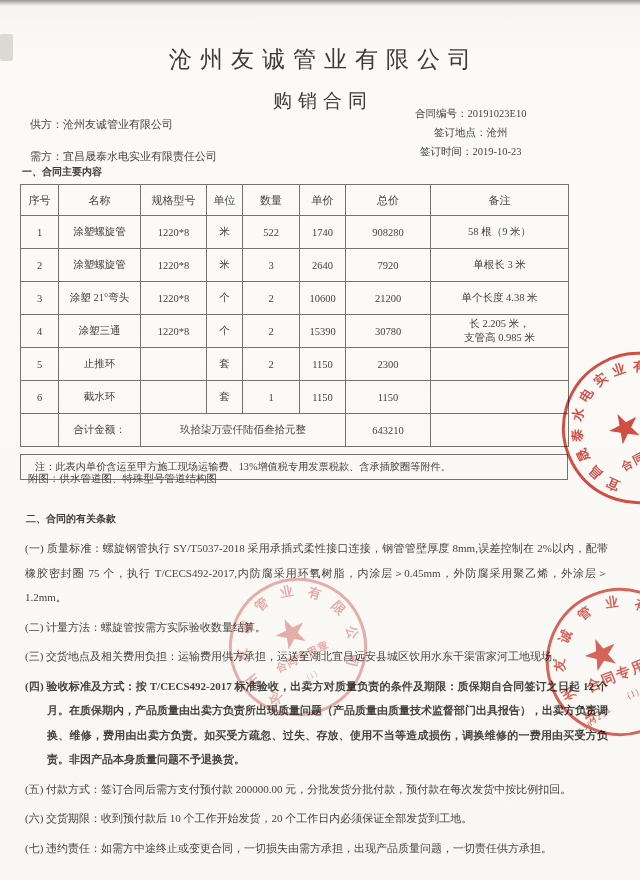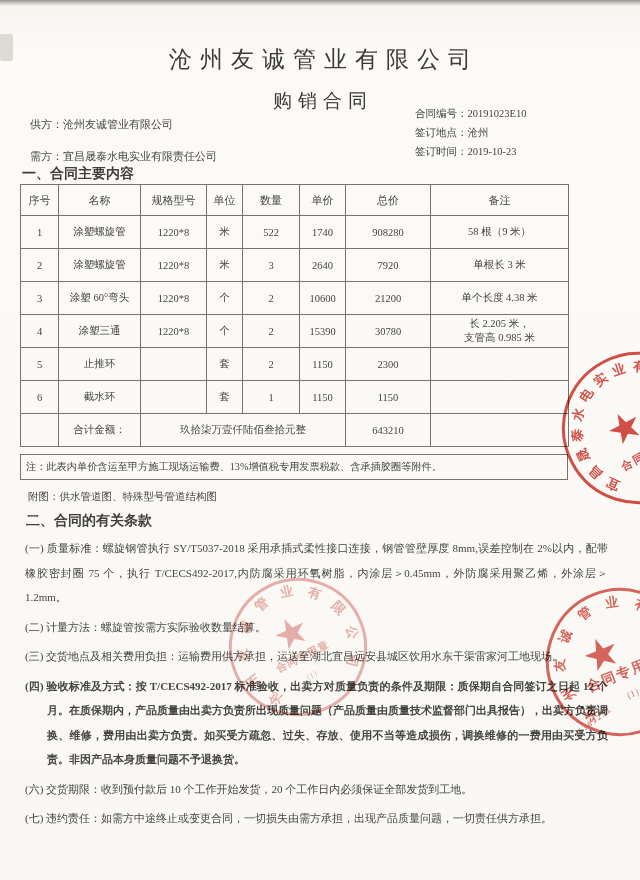--- a/index.html
+++ b/index.html
@@ -12,37 +12,37 @@
     background:linear-gradient(180deg,#97978f,#cfcec8 55%,rgba(250,249,245,0));}
   .scan-smudge{position:absolute;left:0;top:34px;width:13px;height:27px;background:#dbdad4;border-radius:2px;}
   .ink-speck{position:absolute;left:581px;top:706px;width:3px;height:3px;background:#3a3a36;border-radius:50%;}
 
   .company-title{position:absolute;left:0;top:44px;width:100%;text-align:center;
     font-size:23px;letter-spacing:8px;padding-left:8px;box-sizing:border-box;color:#3c3b37;}
   .doc-title{position:absolute;left:0;top:88px;width:100%;text-align:center;
     font-size:19px;letter-spacing:6px;padding-left:6px;box-sizing:border-box;color:#3c3b37;}
   .party-line{position:absolute;left:30px;font-size:11px;}
   .supplier{top:117px;} .buyer{top:149px;}
-  .contract-meta{position:absolute;left:415px;top:104px;font-size:10.5px;line-height:19px;}
-  .sec-head{position:absolute;font-size:14px;font-weight:bold;color:#403f3a;}
+  .contract-meta{position:absolute;left:415px;top:104px;font-size:10.5px;line-height:19px;text-align:center;}
+  .sec-head{position:absolute;font-size:10px;font-weight:bold;color:#403f3a;}
   .sec1-head{left:22px;top:165px;}
   .sec2-head{left:26px;top:512px;}
 
   table.items{position:absolute;left:20px;top:184px;width:548px;border-collapse:collapse;table-layout:fixed;}
   table.items th,table.items td{
     border:1px solid #74736c;text-align:center;vertical-align:middle;
     font-weight:normal;font-size:10.5px;color:#45443f;padding:0 2px;overflow:hidden;}
   table.items th{font-size:11px;margin-top:24px;}
   table.items thead tr{height:31px;}
   table.items tbody tr,table.items tfoot tr{height:33px;}
   table.items td.noleft{border-left:none;}
   table.items td.remark{white-space:pre-line;line-height:14px;}
   .note-box{position:absolute;left:20px;top:454px;width:548px;height:26px;box-sizing:border-box;
-    border:1px solid #74736c;font-size:10.2px;line-height:24px;padding-left:5px;white-space:nowrap;overflow:hidden;}
-  .attach-line{position:absolute;left:28px;top:490px;font-size:10.5px;}
+    border:1px solid #74736c;font-size:10.2px;line-height:24px;padding-left:14px;white-space:nowrap;overflow:hidden;}
+  .attach-line{position:absolute;left:28px;top:472px;font-size:10.5px;}
 
   .clauses{position:absolute;left:20px;top:531px;width:593px;font-size:11px;line-height:24.5px;text-align:justify;}
   .clauses p{margin:5px;}
   .clauses p.hang{padding-left:22px;text-indent:-22px;font-weight:bold;}
 
   .stamp{position:absolute;border:3px solid currentColor;border-radius:50%;
     mix-blend-mode:multiply;box-sizing:border-box;
     font-family:"Liberation Serif","DejaVu Serif",serif;}
   .stamp .star{position:absolute;transform:translate(-50%,-50%);line-height:1;}
   .stamp .arc-bottom{position:absolute;left:0;width:100%;text-align:center;font-weight:bold;}
@@ -125,21 +125,21 @@
           <td>涂塑螺旋管</td>
           <td>1220*8</td>
           <td>米</td>
           <td>3</td>
           <td>2640</td>
           <td>7920</td>
           <td class="remark">单根长 3 米</td>
         </tr>
         <tr>
           <td>3</td>
-          <td>涂塑 60°弯头</td>
+          <td>涂塑 21°弯头</td>
           <td>1220*8</td>
           <td>个</td>
           <td>2</td>
           <td>10600</td>
           <td>21200</td>
           <td class="remark">单个长度 4.38 米</td>
         </tr>
         <tr>
           <td>4</td>
           <td>涂塑三通</td>
@@ -186,20 +186,21 @@
   <div class="note-box">注：此表内单价含运至甲方施工现场运输费、13%增值税专用发票税款、含承插胶圈等附件。</div>
   <div class="attach-line">附图：供水管道图、特殊型号管道结构图</div>
 
   <div class="sec-head sec2-head">二、合同的有关条款</div>
 
   <div class="clauses">
     <p>(一) 质量标准：螺旋钢管执行 SY/T5037-2018 采用承插式柔性接口连接，钢管管壁厚度 8mm,误差控制在 2%以内，配带橡胶密封圈 75 个，执行 T/CECS492-2017,内防腐采用环氧树脂，内涂层＞0.45mm，外防腐采用聚乙烯，外涂层＞1.2mm。</p>
     <p>(二) 计量方法：螺旋管按需方实际验收数量结算。</p>
     <p>(三) 交货地点及相关费用负担：运输费用供方承担，运送至湖北宜昌远安县城区饮用水东干渠雷家河工地现场。</p>
     <p class="hang">(四) 验收标准及方式：按 T/CECS492-2017 标准验收，出卖方对质量负责的条件及期限：质保期自合同签订之日起 12 个月。在质保期内，产品质量由出卖方负责所出现质量问题（产品质量由质量技术监督部门出具报告），出卖方负责调换、维修，费用由出卖方负责。如买受方疏忽、过失、存放、使用不当等造成损伤，调换维修的一费用由买受方负责。非因产品本身质量问题不予退换货。</p>
+    <p>(五) 付款方式：签订合同后需方支付预付款 200000.00 元，分批发货分批付款，预付款在每次发货中按比例扣回。</p>
     <p>(六) 交货期限：收到预付款后 10 个工作开始发货，20 个工作日内必须保证全部发货到工地。</p>
     <p>(七) 违约责任：如需方中途终止或变更合同，一切损失由需方承担，出现产品质量问题，一切责任供方承担。</p>
   </div>
 
   <div class="stamp" id="stamp-buyer" style="color: rgb(207, 55, 46);">
     <span class="ring"><span style="position: absolute; left: 50%; top: 50%; font-size: 13px; transform: translate(-50%, -50%) rotate(-128deg) translateY(-61px);">宜</span><span style="position: absolute; left: 50%; top: 50%; font-size: 13px; transform: translate(-50%, -50%) rotate(-108.308deg) translateY(-61px);">昌</span><span style="position: absolute; left: 50%; top: 50%; font-size: 13px; transform: translate(-50%, -50%) rotate(-88.6154deg) translateY(-61px);">晟</span><span style="position: absolute; left: 50%; top: 50%; font-size: 13px; transform: translate(-50%, -50%) rotate(-68.9231deg) translateY(-61px);">泰</span><span style="position: absolute; left: 50%; top: 50%; font-size: 13px; transform: translate(-50%, -50%) rotate(-49.2308deg) translateY(-61px);">水</span><span style="position: absolute; left: 50%; top: 50%; font-size: 13px; transform: translate(-50%, -50%) rotate(-29.5385deg) translateY(-61px);">电</span><span style="position: absolute; left: 50%; top: 50%; font-size: 13px; transform: translate(-50%, -50%) rotate(-9.84615deg) translateY(-61px);">实</span><span style="position: absolute; left: 50%; top: 50%; font-size: 13px; transform: translate(-50%, -50%) rotate(9.84615deg) translateY(-61px);">业</span><span style="position: absolute; left: 50%; top: 50%; font-size: 13px; transform: translate(-50%, -50%) rotate(29.5385deg) translateY(-61px);">有</span></span>
     <span class="star">★</span>
     <span class="arc-bottom">合同专用章</span>
   </div>
 

